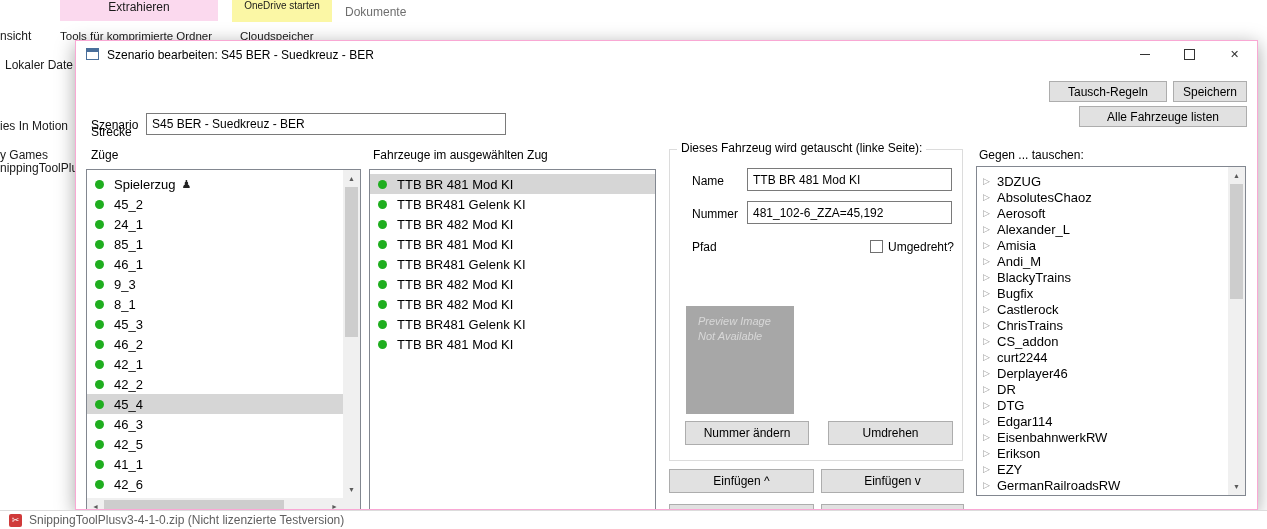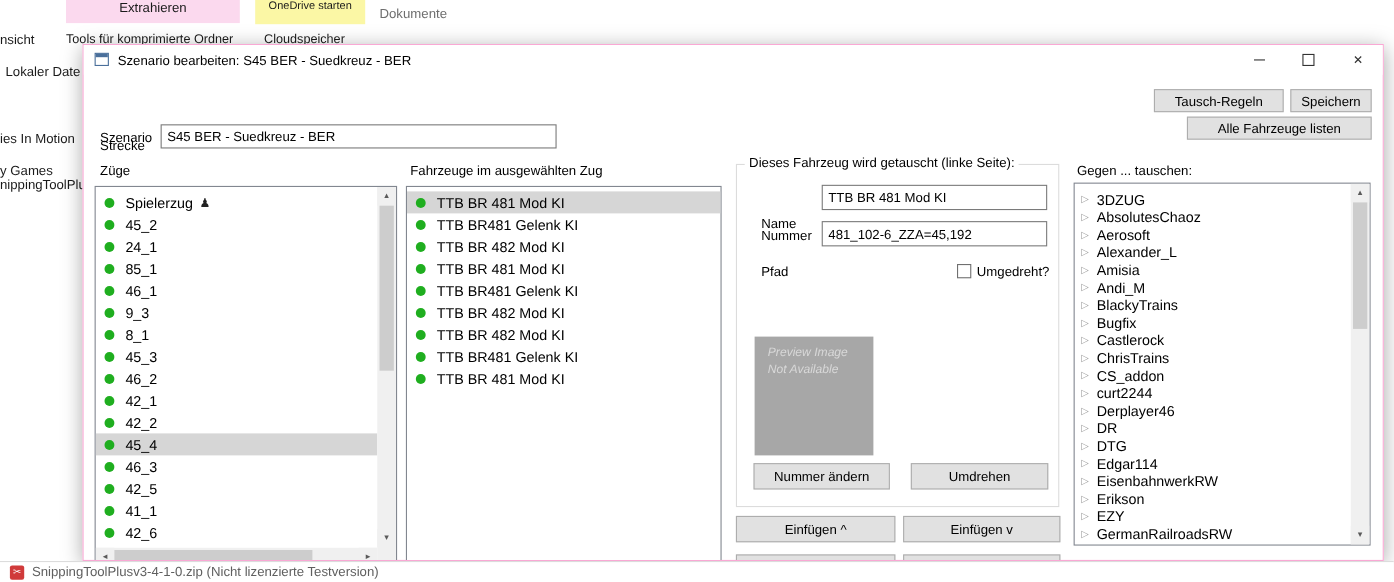--- a/index.html
+++ b/index.html
@@ -238,21 +238,21 @@
         <div class="lrow r20">
           <span class="dot"></span>
           <span class="ltxt">TTB BR 481 Mod KI</span>
         </div>
       </div>
   </div>
 
   <div id="swapbox">
     <div id="swap-legend">Dieses Fahrzeug wird getauscht (linke Seite):</div>
 
-    <div class="lab" style="left:22px; top:24px;margin-top:22px;">Name</div>
+    <div class="lab" style="left:22px; top:24px;">Name</div>
     <input class="tinput" style="left: 77px; top: 18px; width: 205px; height: 23px;" value="TTB BR 481 Mod KI">
 
     <div class="lab" style="left:22px; top:57px;">Nummer</div>
     <input class="tinput" style="left: 77px; top: 51px; width: 205px; height: 23px;" value="481_102-6_ZZA=45,192">
 
     <div class="lab" style="left:22px; top:90px;">Pfad</div>
     <span class="chk" style="left:200px; top:90px;"></span>
     <div class="lab" style="left:218px; top:90px;">Umgedreht?</div>
 
 

